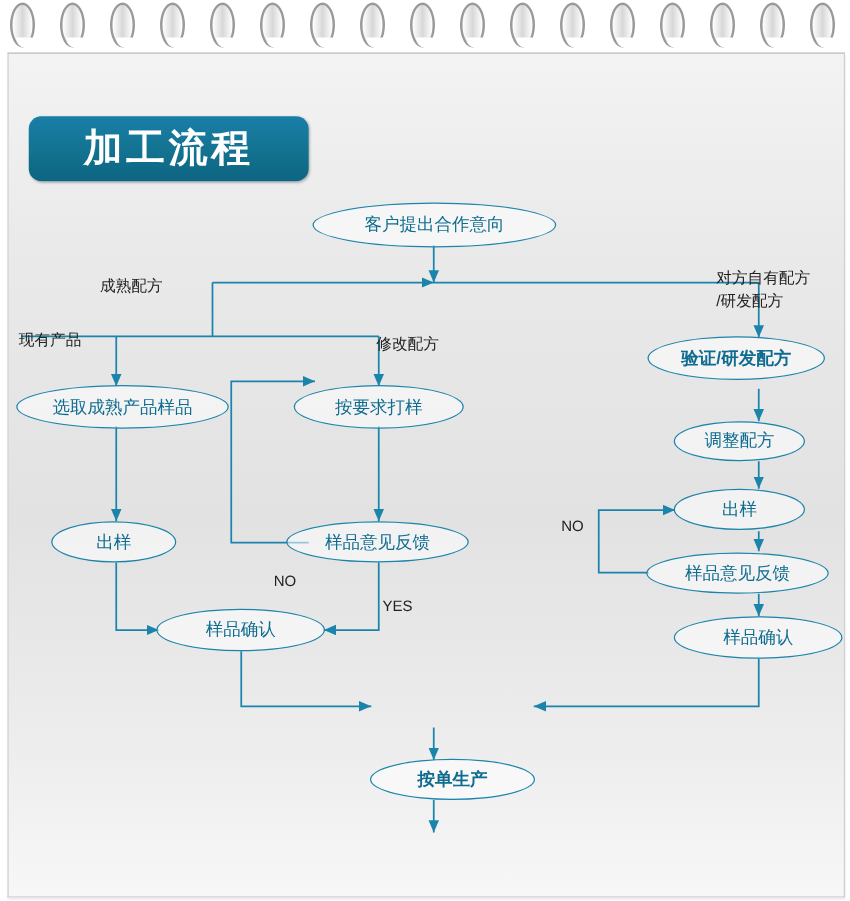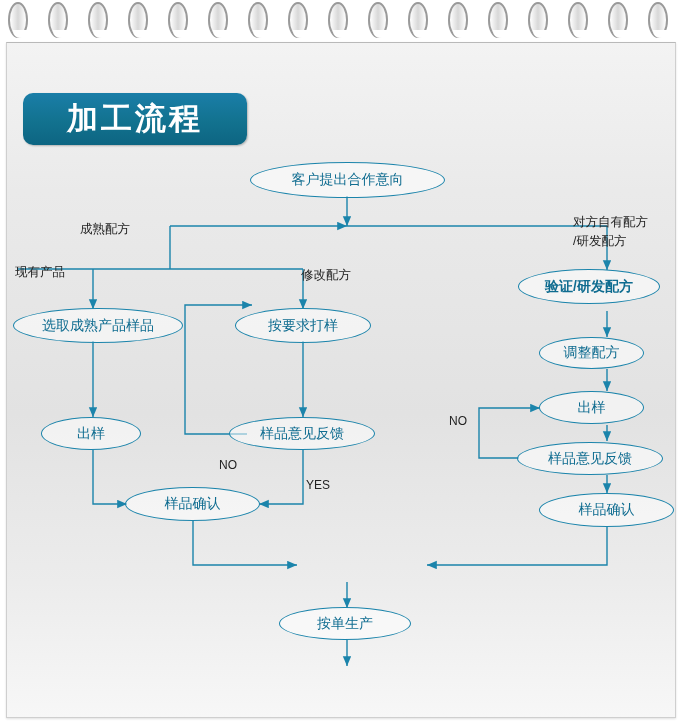--- a/index.html
+++ b/index.html
@@ -228,21 +228,21 @@
 
     <div class="node" style="left:118px; top:444px; width:135px; height:34px;">
       <span>样品确认</span>
     </div>
 
     <div class="node" style="left:532px; top:450px; width:135px; height:34px;">
       <span>样品确认</span>
     </div>
 
 
-    <div class="node" style="left:272px; top:564px; width:132px; height:33px;">
+    <div class="node" style="left:289px; top:564px; width:132px; height:33px;font-weight:bold;">
       <span>按单生产</span>
     </div>
 
 
     <div class="edge-label" style="left:73px; top:178px;">
       <span>成熟配方</span>
     </div>
     <div class="edge-label" style="left:566px; top:171px;">
       <span>对方自有配方</span>
     </div>

